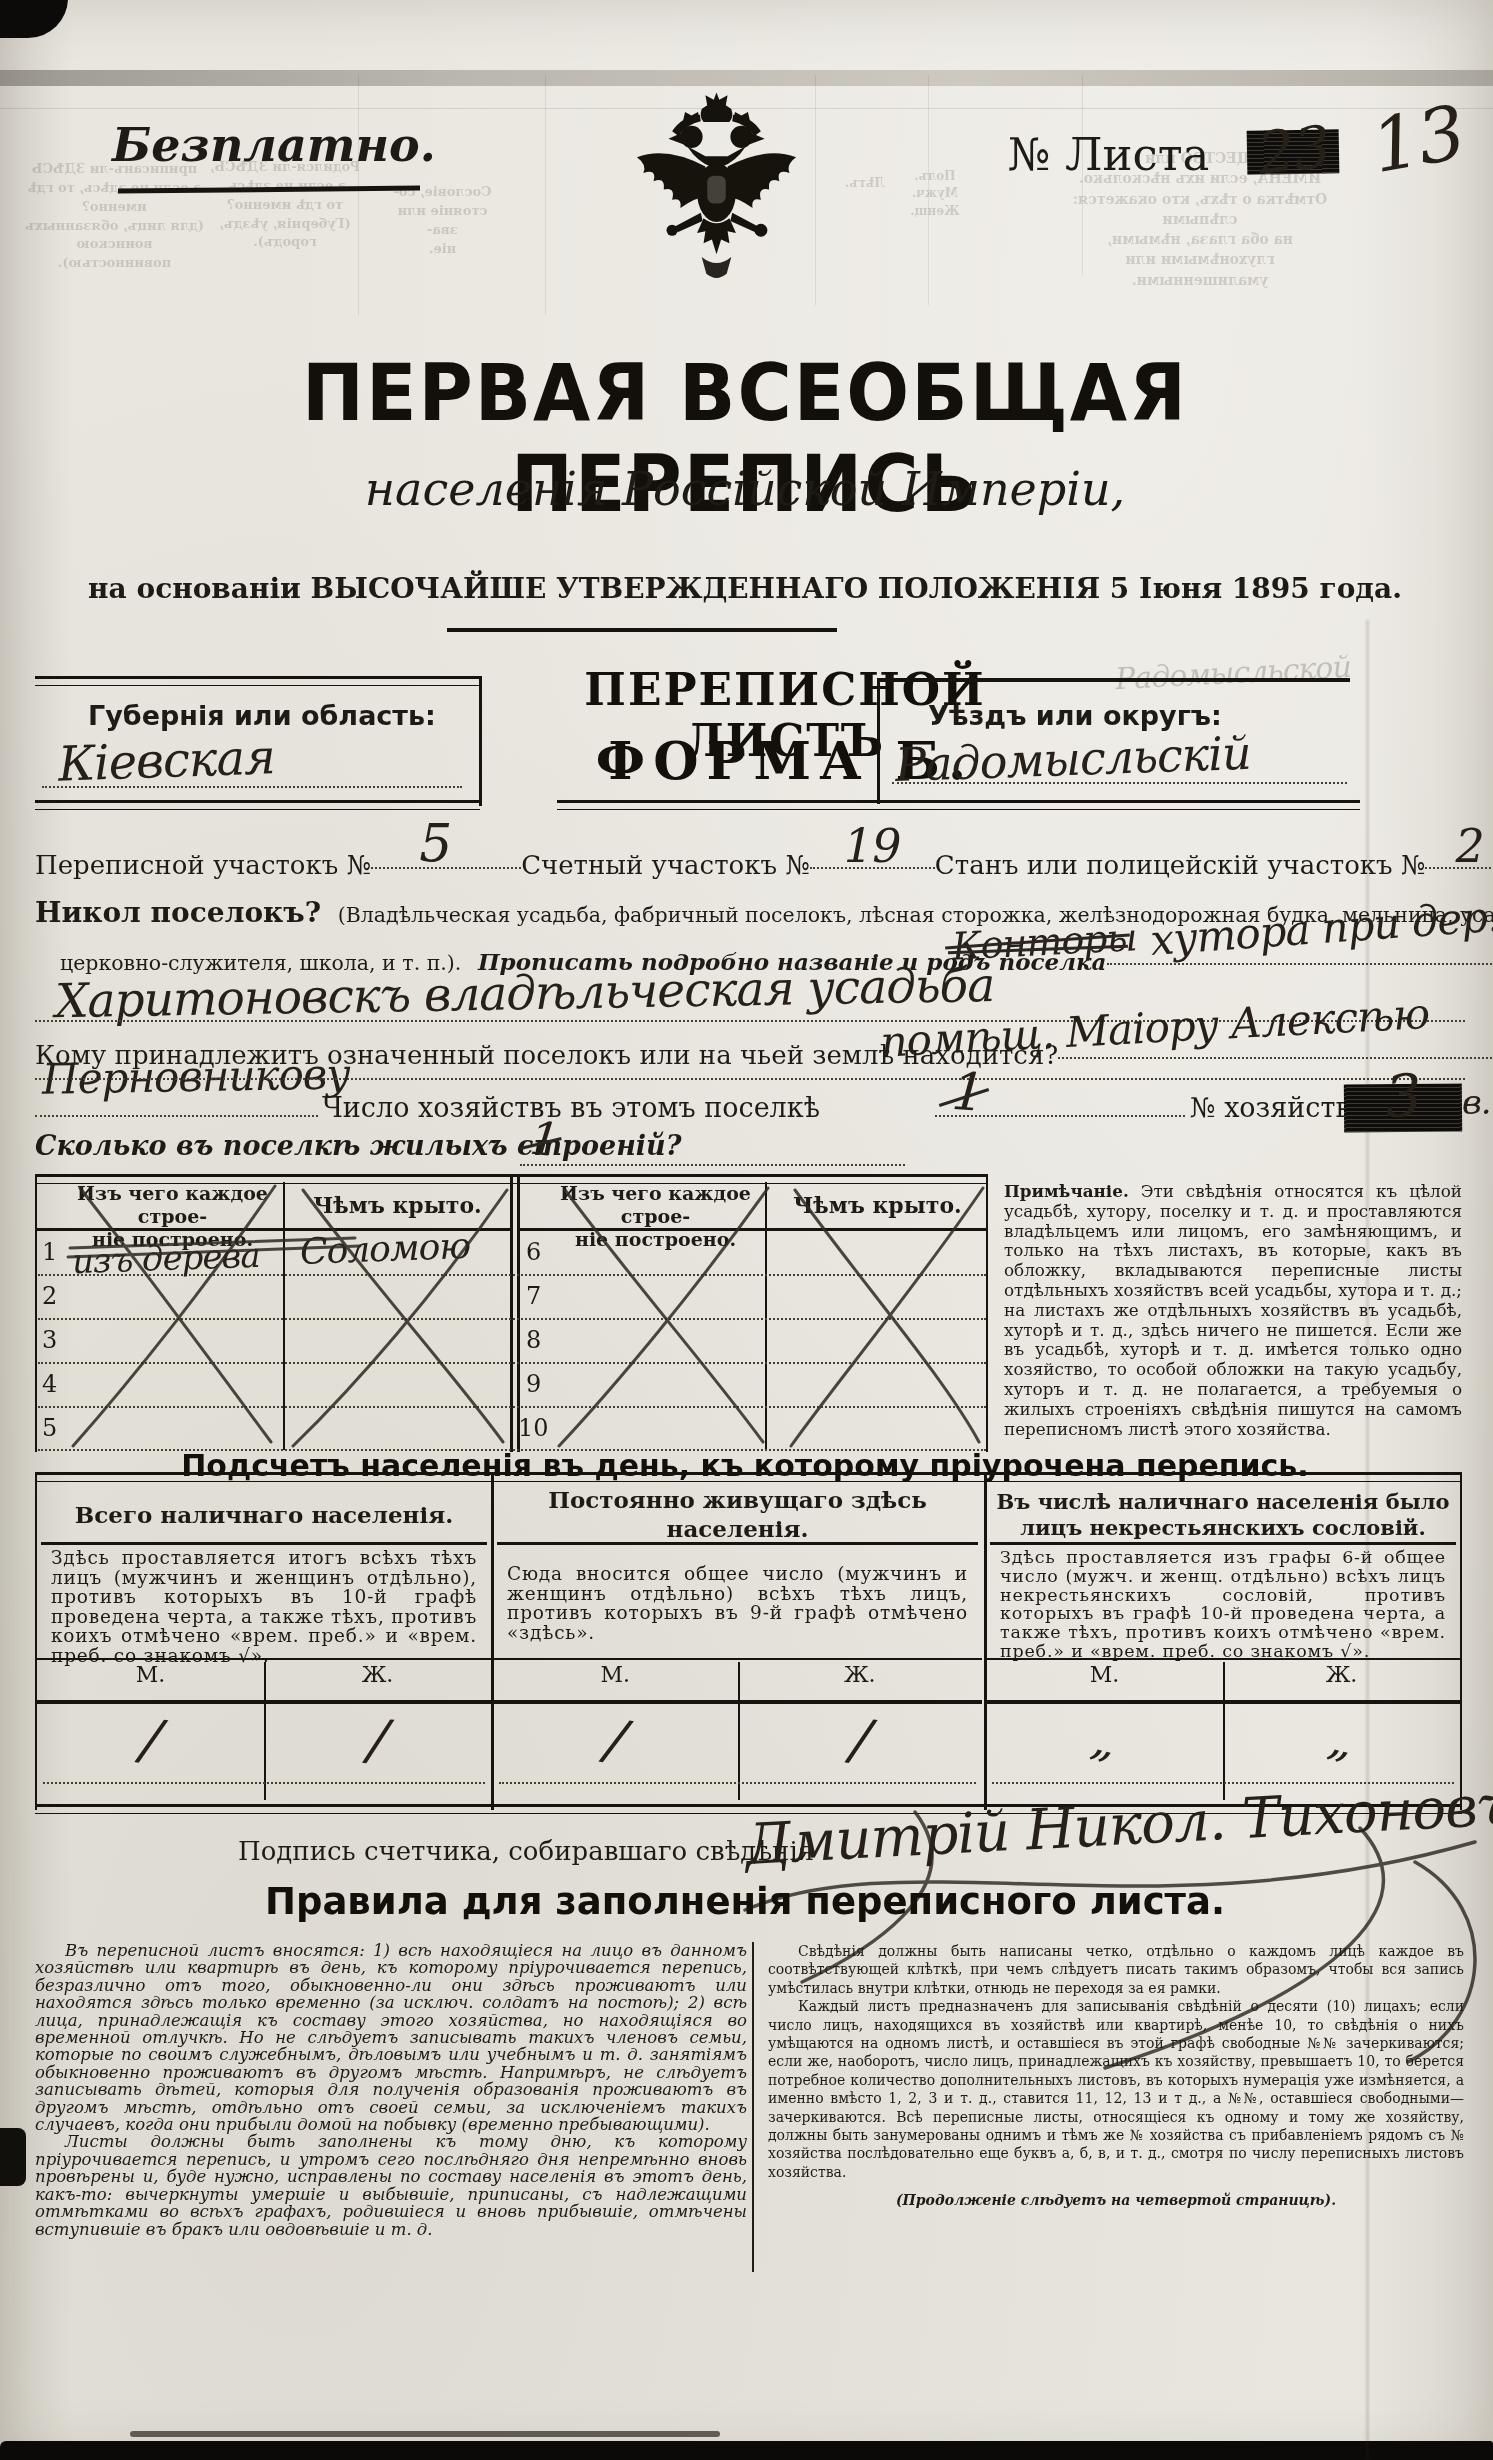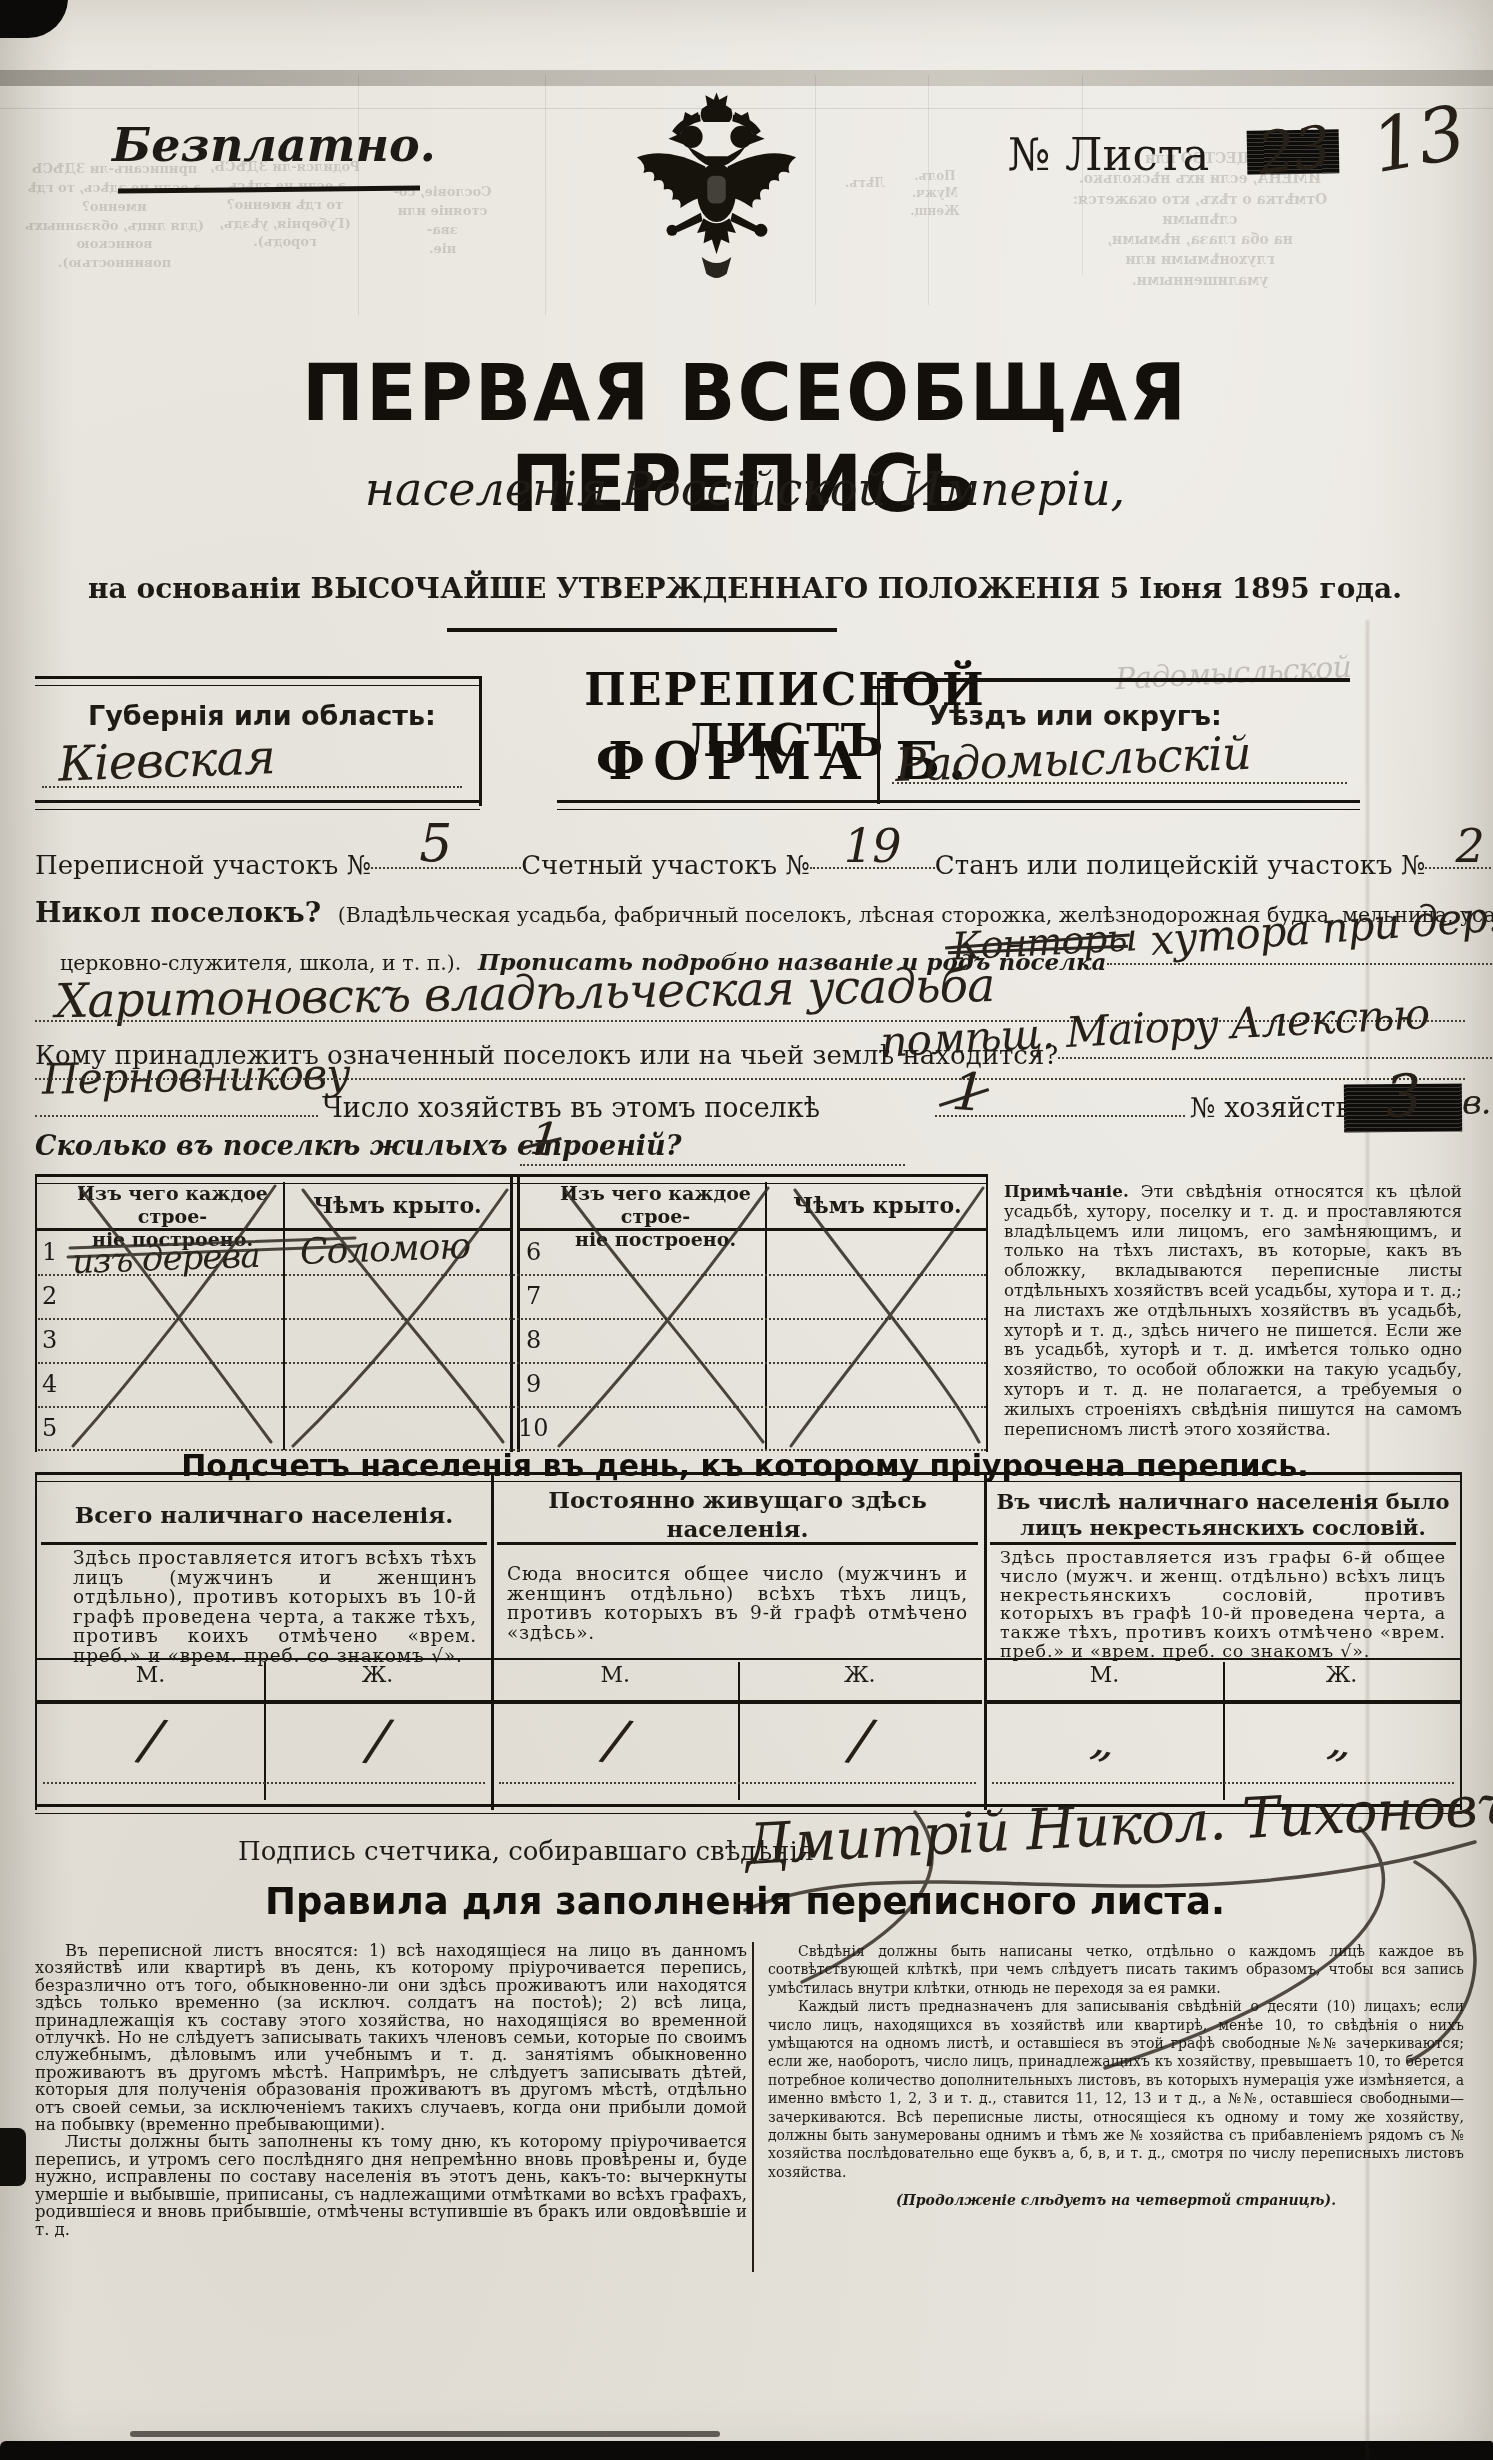--- a/index.html
+++ b/index.html
@@ -248,21 +248,21 @@
   <div class="abs drule" style="left:35px;top:1472px;width:1427px;"></div>
   <div class="abs vline" style="left:491px;top:1472px;height:338px;"></div>
   <div class="abs vline" style="left:984px;top:1472px;height:338px;"></div>
   <div class="abs" style="left:35px;top:1472px;width:2px;height:338px;background:#17130e;"></div>
   <div class="abs" style="left:1460px;top:1472px;width:2px;height:338px;background:#17130e;"></div>
   <div class="abs drule" style="left:35px;top:1804px;width:1427px;"></div>
 
   <div class="cntcol serif" style="left:37px;width:454px;">
     <div class="cnthdr">Всего наличнаго населенія.</div>
     <div class="cnthr"></div>
-    <div class="cntdesc" style="font-size:18.5px;margin-left:22px;">Здѣсь проставляется итогъ всѣхъ тѣхъ лицъ (мужчинъ и женщинъ отдѣльно), противъ которыхъ въ 10-й графѣ проведена черта, а также тѣхъ, противъ коихъ отмѣчено «врем. преб.» и «врем. преб. со знакомъ √».</div>
+    <div class="cntdesc" style="font-size:18.5px;">Здѣсь проставляется итогъ всѣхъ тѣхъ лицъ (мужчинъ и женщинъ отдѣльно), противъ которыхъ въ 10-й графѣ проведена черта, а также тѣхъ, противъ коихъ отмѣчено «врем. преб.» и «врем. преб. со знакомъ √».</div>
     <div class="cntmjrule"></div>
     <div class="cntmj">
         <span>М.</span>
         <span>Ж.</span>
       </div>
     <div class="cntmjrule2"></div>
     <div class="cntdiv"></div>
     <div class="cntentry">
         <span class="hw" style="transform:rotate(8deg);">/</span>
         <span class="hw" style="transform:rotate(6deg);">/</span>
@@ -312,21 +312,21 @@
     <g fill="none" stroke="#2a241d" stroke-width="3.5" stroke-linecap="round" opacity=".8">
       <path d="M25,140 C190,70 430,165 755,72"></path>
       <path d="M640,58 C725,150 565,240 385,298"></path>
       <path d="M695,92 C780,140 772,250 688,292"></path>
       <path d="M195,42 C255,120 140,185 82,212"></path>
     </g>
   </svg>
 
   <div class="abs sans b center" style="left:75px;top:1880px;width:1340px;font-size:37px;color:#13100c;">Правила для заполненія переписного листа.</div>
 
-  <div class="abs serif just rulecol" style="left:35px;top:1942px;width:712px;font-size:16.5px;line-height:17.4px;">
+  <div class="abs serif just rulecol" style="left:35px;top:1942px;width:712px;font-size:16.5px;line-height:17.4px;font-style:italic;">
     <p>Въ переписной листъ вносятся: 1) всѣ находящіеся на лицо въ данномъ хозяйствѣ или квартирѣ въ день, къ которому пріурочивается перепись, безразлично отъ того, обыкновенно-ли они здѣсь проживаютъ или находятся здѣсь только временно (за исключ. солдатъ на постоѣ); 2) всѣ лица, принадлежащія къ составу этого хозяйства, но находящіяся во временной отлучкѣ. Но не слѣдуетъ записывать такихъ членовъ семьи, которые по своимъ служебнымъ, дѣловымъ или учебнымъ и т. д. занятіямъ обыкновенно проживаютъ въ другомъ мѣстѣ. Напримѣръ, не слѣдуетъ записывать дѣтей, которыя для полученія образованія проживаютъ въ другомъ мѣстѣ, отдѣльно отъ своей семьи, за исключеніемъ такихъ случаевъ, когда они прибыли домой на побывку (временно пребывающими).</p>
     <p>Листы должны быть заполнены къ тому дню, къ которому пріурочивается перепись, и утромъ сего послѣдняго дня непремѣнно вновь провѣрены и, буде нужно, исправлены по составу населенія въ этотъ день, какъ-то: вычеркнуты умершіе и выбывшіе, приписаны, съ надлежащими отмѣтками во всѣхъ графахъ, родившіеся и вновь прибывшіе, отмѣчены вступившіе въ бракъ или овдовѣвшіе и т. д.</p>
   </div>
   <div class="abs" style="left:752px;top:1942px;width:2px;height:330px;background:#221d17;"></div>
   <div class="abs serif just rulecol" style="left:768px;top:1942px;width:696px;font-size:14px;line-height:18.4px;">
     <p>Свѣдѣнія должны быть написаны четко, отдѣльно о каждомъ лицѣ каждое въ соотвѣтствующей клѣткѣ, при чемъ слѣдуетъ писать такимъ образомъ, чтобы вся запись умѣстилась внутри клѣтки, отнюдь не переходя за ея рамки.</p>
     <p>Каждый листъ предназначенъ для записыванія свѣдѣній о десяти (10) лицахъ; если число лицъ, находящихся въ хозяйствѣ или квартирѣ, менѣе 10, то свѣдѣнія о нихъ умѣщаются на одномъ листѣ, и оставшіеся въ этой графѣ свободные №№ зачеркиваются; если же, наоборотъ, число лицъ, принадлежащихъ къ хозяйству, превышаетъ 10, то берется потребное количество дополнительныхъ листовъ, въ которыхъ нумерація уже измѣняется, а именно вмѣсто 1, 2, 3 и т. д., ставится 11, 12, 13 и т д., а №№, оставшіеся свободными—зачеркиваются. Всѣ переписные листы, относящіеся къ одному и тому же хозяйству, должны быть занумерованы однимъ и тѣмъ же № хозяйства съ прибавленіемъ рядомъ съ № хозяйства послѣдовательно еще буквъ а, б, в, и т. д., смотря по числу переписныхъ листовъ хозяйства.</p>
     <p class="i center" style="text-indent:0;margin-top:10px;font-weight:bold;">(Продолженіе слѣдуетъ на четвертой страницѣ).</p>
   </div>
 

